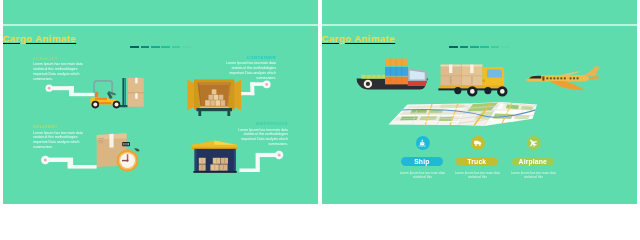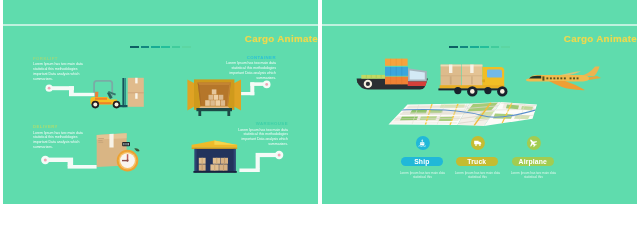--- a/index.html
+++ b/index.html
@@ -5,21 +5,21 @@
   html,body{margin:0;padding:0;}
   body{width:640px;height:207px;background:#ffffff;overflow:hidden;
        font-family:"Liberation Sans",sans-serif;}
   .stage{position:relative;width:640px;height:207px;background:#fff;}
   .slide{position:absolute;top:0;height:204px;background:#5fdcad;overflow:hidden;}
   #slide1{left:3px;width:315px;}
   #slide2{left:322px;width:315px;}
   .hline{position:absolute;left:0;right:0;top:24px;height:1.6px;background:rgba(255,255,255,.6);}
 
   
-  .title-wrap{position:absolute;top:33px;left:0;right:0;text-align:right;}
+  .title-wrap{position:absolute;top:33px;left:0;right:0;text-align:left;text-decoration:underline;}
   .title-txt{font-size:9.8px;font-weight:700;color:#ecd94e;letter-spacing:.3px;line-height:12px;
              text-shadow:0 0 1px rgba(236,217,78,.6);}
   .dashrow{display:flex;justify-content:center;gap:1.9px;margin-top:0.5px;}
   .dashrow i{display:block;width:8.5px;height:2.4px;}
 
   
   .blk{position:absolute;}
   .blk .h{font-size:4.3px;font-weight:700;letter-spacing:.45px;line-height:5.5px;}
   .blk .p{font-size:3.5px;line-height:4.8px;color:#ffffff;opacity:.95;margin-top:1.2px;}
   .blk.r{text-align:right;}

